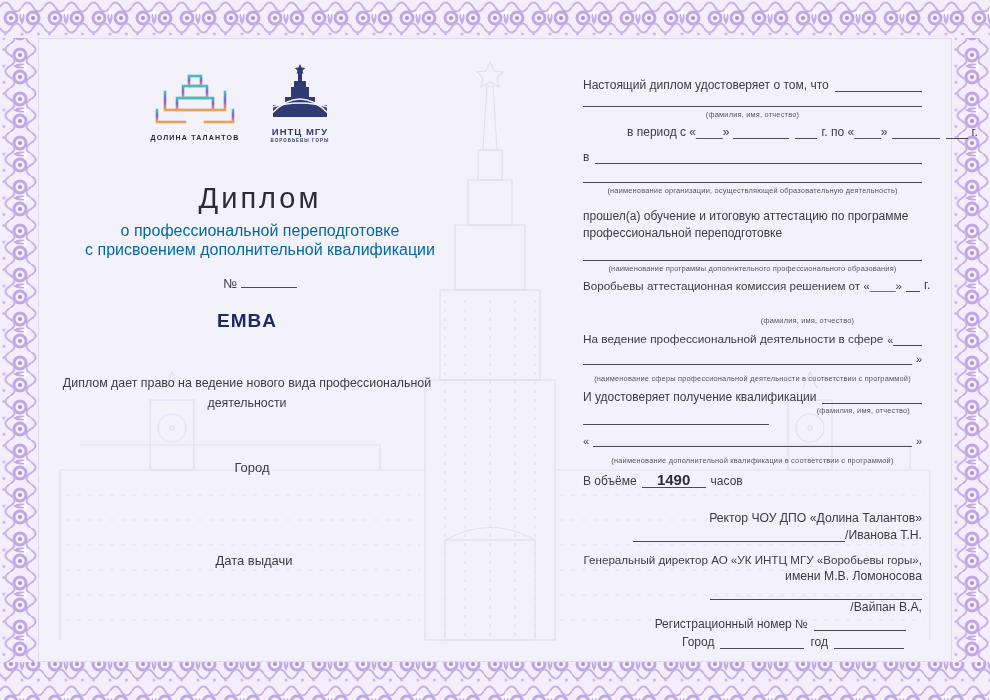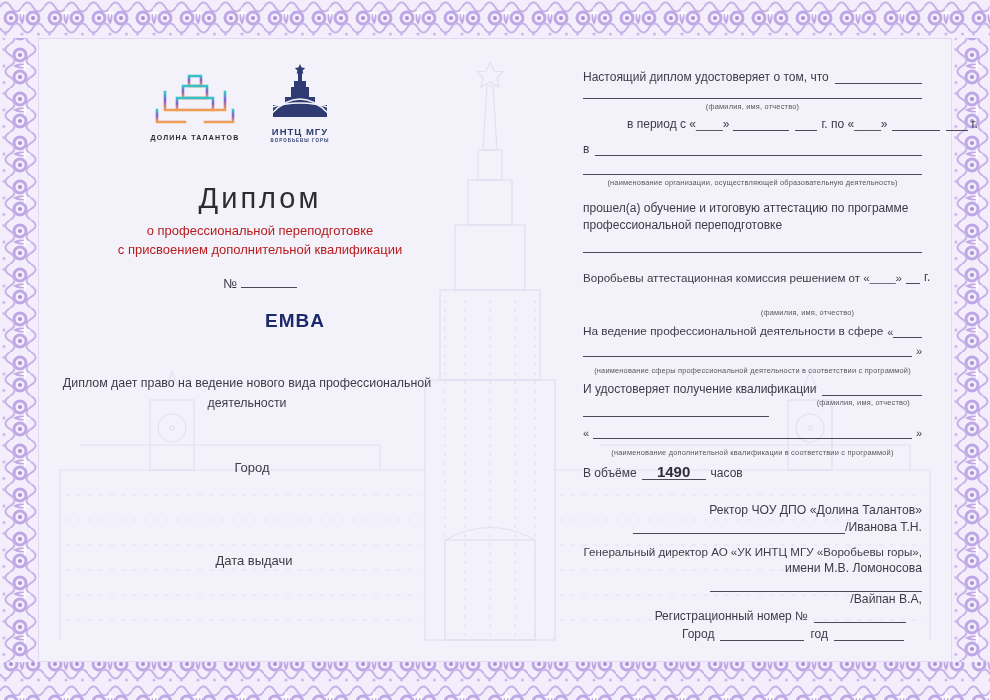--- a/index.html
+++ b/index.html
@@ -12,31 +12,31 @@
   .left-col{position:absolute;left:0;top:0;width:414px;height:492px;}
   .logo-block{position:absolute;text-align:center;}
   .logo1{top:24px;left:95px;width:120px;}
   .logo2{top:22px;left:205px;width:110px;}
   .logo-caption{font-size:7px;font-weight:bold;letter-spacing:1.2px;color:#2b2b34;margin-top:4px;}
   .logo2-title{font-size:9.5px;font-weight:bold;letter-spacing:1px;color:#2f3b72;margin-top:2px;}
   .logo2-sub{font-size:4.5px;font-weight:bold;letter-spacing:1px;color:#2f3b72;margin-top:1px;}
 
   .title-block{position:absolute;top:142px;left:0;width:414px;text-align:center;padding-left:13px;}
   .doc-title{font-size:29px;font-weight:400;letter-spacing:3px;color:#2c2c35;}
-  .doc-sub{font-size:13px;color:#b91c1c;margin-top:6px;line-height:19px;}
+  .doc-sub{font-size:16px;color:#0369a1;margin-top:6px;line-height:19px;}
   .num-row{margin-top:16px;font-size:13px;color:#3c3c46;}
   .program{position:absolute;top:270px;left:0;width:414px;text-align:center;
-           font-size:19px;font-weight:bold;letter-spacing:1px;color:#1b2a6b;padding-left:48px;}
+           font-size:19px;font-weight:bold;letter-spacing:1px;color:#1b2a6b;}
   .notes{position:absolute;top:333px;left:0;width:414px;text-align:center;
          font-size:12.4px;line-height:20px;color:#3c3c46;}
   .city-label{position:absolute;top:420px;left:152px;width:120px;text-align:center;font-size:13px;}
   .date-label{position:absolute;top:513px;left:154px;width:120px;text-align:center;font-size:13px;}
 
   
-  .right-col{position:absolute;left:543px;top:4px;width:339px;height:620px;font-size:12px;}
+  .right-col{position:absolute;left:543px;top:12px;width:339px;height:620px;font-size:12px;}
   .rr{position:absolute;left:0;right:0;display:flex;align-items:flex-end;white-space:nowrap;}
   .rr .lbl{flex:0 0 auto;}
   .bl{display:inline-block;border-bottom:1px solid #4a4a54;height:12px;flex:0 0 auto;}
   .bl.grow{flex:1 1 20px;min-width:14px;}
   .hint{font-size:7.4px;color:#56565f;letter-spacing:0.2px;white-space:nowrap;}
   .center{justify-content:center;}
   .fend{justify-content:flex-end;}
   .passed{position:absolute;left:0;right:0;white-space:normal;line-height:17px;}
   .gap4{margin-left:4px;}
   .gap6{margin-left:6px;}
@@ -226,20 +226,23 @@
         <span class="bl grow"></span>
       </div>
       <div class="rr center" style="top:134px;">
         <span class="hint">(наименование организации, осуществляющей образовательную деятельность)</span>
       </div>
 
       <div class="passed" style="top:156px;">прошел(а) обучение и итоговую аттестацию по программе профессиональной переподготовке</div>
       <div class="rr" style="top:196px;">
         <span class="bl grow"></span>
       </div>
+      <div class="rr center" style="top:212px;">
+        <span class="hint">(наименование программы дополнительного профессионального образования)</span>
+      </div>
 
       <div class="rr" style="top:226px;">
         <span class="lbl" style="font-size:11.6px;">Воробьевы аттестационная комиссия решением от «____»</span>
         <span class="bl grow gap4"></span>
         <span class="lbl gap4">г.</span>
       </div>
 
       <div class="rr" style="top:264px;padding-left:110px;justify-content:center;">
         <span class="hint">(фамилия, имя, отчество)</span>
       </div>

